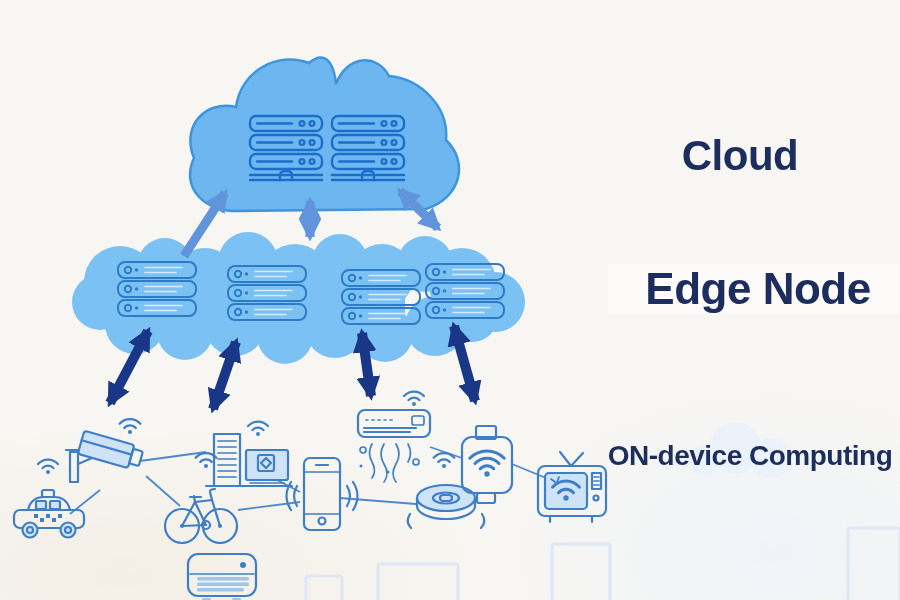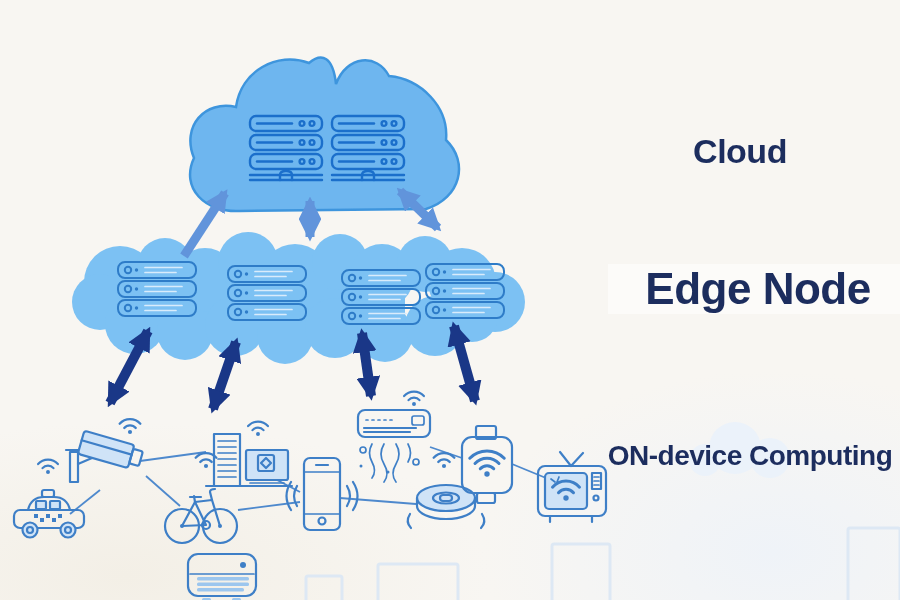--- a/index.html
+++ b/index.html
@@ -37,21 +37,21 @@
   .net{stroke:var(--network-line);stroke-width:1.8;fill:none;}
   
   .arrow-light{stroke:var(--light-arrow);stroke-width:9;fill:none;}
   .arrow-dark{stroke:var(--dark-arrow);stroke-width:10;fill:none;}
   .mh-light{fill:var(--light-arrow);}
   .mh-dark{fill:var(--dark-arrow);}
   .ghost{stroke:var(--ghost);fill:none;stroke-width:3;}
   .ghost-fill{fill:#EBF2FA;stroke:none;}
   
   .diagram-label{position:absolute;color:var(--label-text);text-align:center;letter-spacing:-0.5px;}
-  .lbl-cloud{left:640px;top:132px;width:200px;font-size:34px;font-weight:600;}
+  .lbl-cloud{left:640px;top:132px;width:200px;font-size:42px;font-weight:600;}
   .lbl-edge{left:608px;top:264px;width:300px;font-size:44px;font-weight:600;background:rgba(255,255,255,0.5);}
   .lbl-device{left:592px;top:440px;width:316px;font-size:28px;font-weight:700;}
 </style>
 </head>
 <body>
 
 <div class="stage">
 <svg width="900" height="600" viewBox="0 0 900 600">
   <defs>
     <marker id="mhL" viewBox="0 0 10 10" refX="8" refY="5" markerWidth="2.5" markerHeight="2.5" orient="auto-start-reverse">

